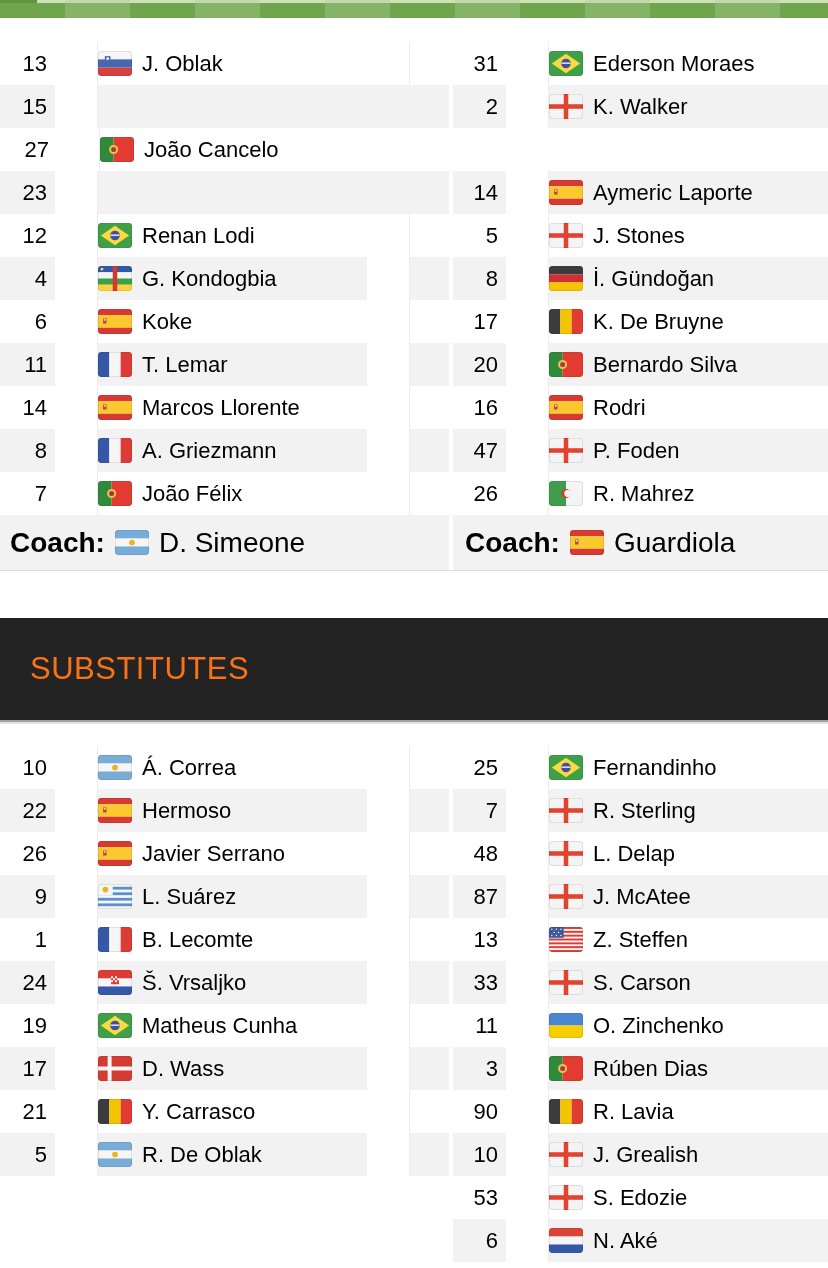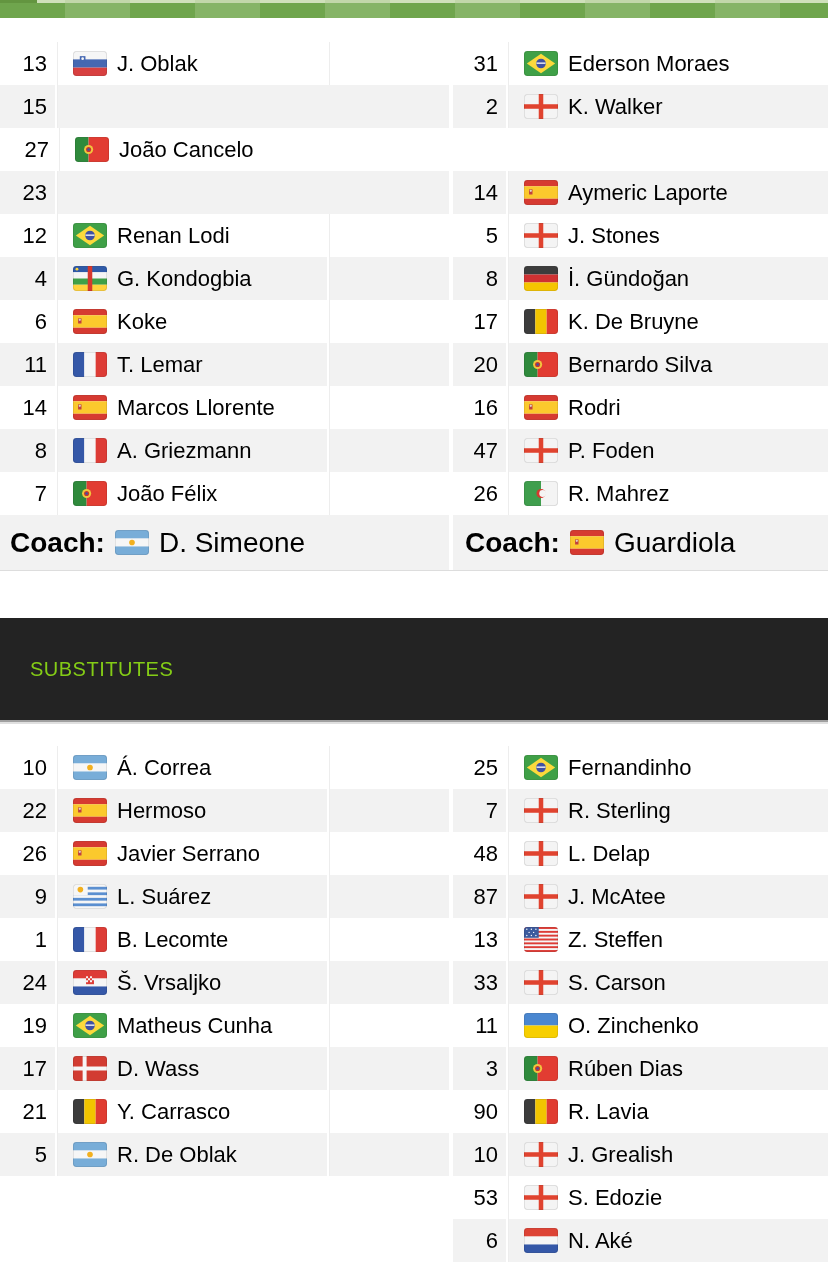--- a/index.html
+++ b/index.html
@@ -10,49 +10,49 @@
   .pitch{position:relative;width:828px;height:18px;}
   .pitch-top{height:3px;background:repeating-linear-gradient(90deg,#cfe0bb 0 65px,#c2d7aa 65px 130px);}
   .pitch-corner{position:absolute;left:0;top:0;width:37px;height:3px;background:#639540;}
   .pitch-main{height:15px;background:repeating-linear-gradient(90deg,#6fa54d 0 65px,#86b467 65px 130px);}
 
   
   .main-section{margin-top:24px;border-bottom:1px solid #dddddd;}
   .subs-section{margin-top:22px;}
   .prow{display:flex;height:43px;}
   .prow.coach{height:55px;}
-  .side{display:flex;}
+  .side{display:flex;gap:40px;}
   .lt{width:449px;}
   .rt{flex:1;margin-left:4px;}
   .cell{box-sizing:border-box;}
   .cell + .cell{margin-left:2px;border-left:1px solid #ededed;}
   .prow.odd  .cell{background:#ffffff;}
   .prow.even .cell{background:#f2f2f2;}
   .num{width:55px;display:flex;align-items:center;justify-content:flex-end;
        padding-right:8px;font-size:22px;}
   .rt .num{width:53px;}
-  .name{display:flex;align-items:center;padding-left:15px;min-width:0;}
+  .name{display:flex;align-items:center;min-width:0;}
   .lt .name{width:270px;}
   .rt .name{flex:1;}
   .fill{flex:1;}
   .pname{font-size:22px;white-space:nowrap;}
   .flag{display:flex;margin-right:10px;flex:0 0 auto;}
   .flagsvg{display:block;}
 
   
   .ccell{flex:1;display:flex;align-items:center;background:#f2f2f2;font-size:28px;}
   .lt .ccell{padding-left:10px;}
   .rt .ccell{padding-left:12px;}
   .clabel{font-weight:bold;margin-right:10px;}
   .cname{white-space:nowrap;}
 
   
   .subs-header{margin-top:47px;height:102px;background:#232323;display:flex;
                align-items:center;padding-left:30px;border-bottom:2px solid #a0a0a0;box-sizing:content-box;}
-  .subs-title{font-size:20px;color:#84cc16;letter-spacing:0.5px;}
+  .subs-title{font-size:31px;color:#f97316;letter-spacing:0.5px;}
   .subrule{height:2px;background:#e0e0e0;}
 </style>
 </head>
 <body>
 
 <svg width="0" height="0" style="position:absolute">
   <defs>
       <clipPath id="fclip">
         <rect x="0" y="0" width="60" height="44" rx="6" ry="6"></rect>
       </clipPath>

